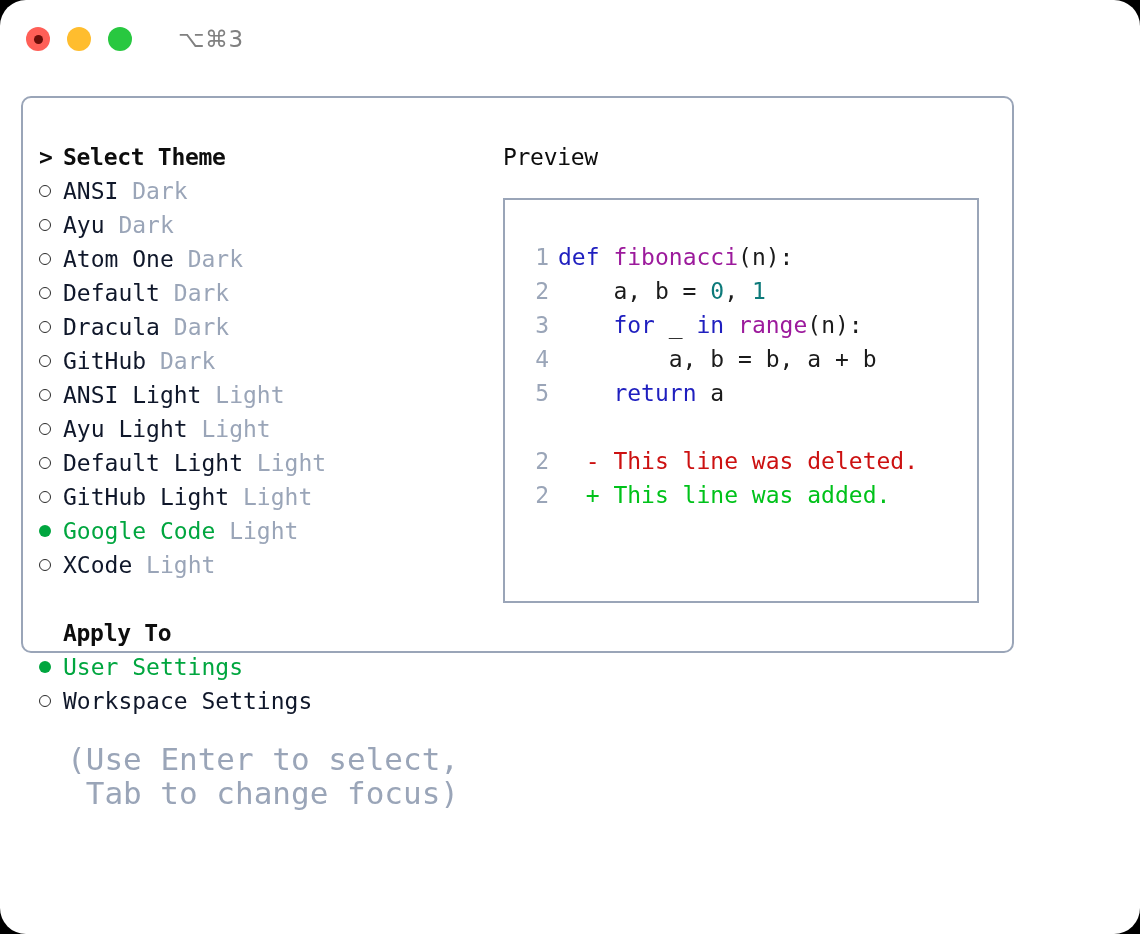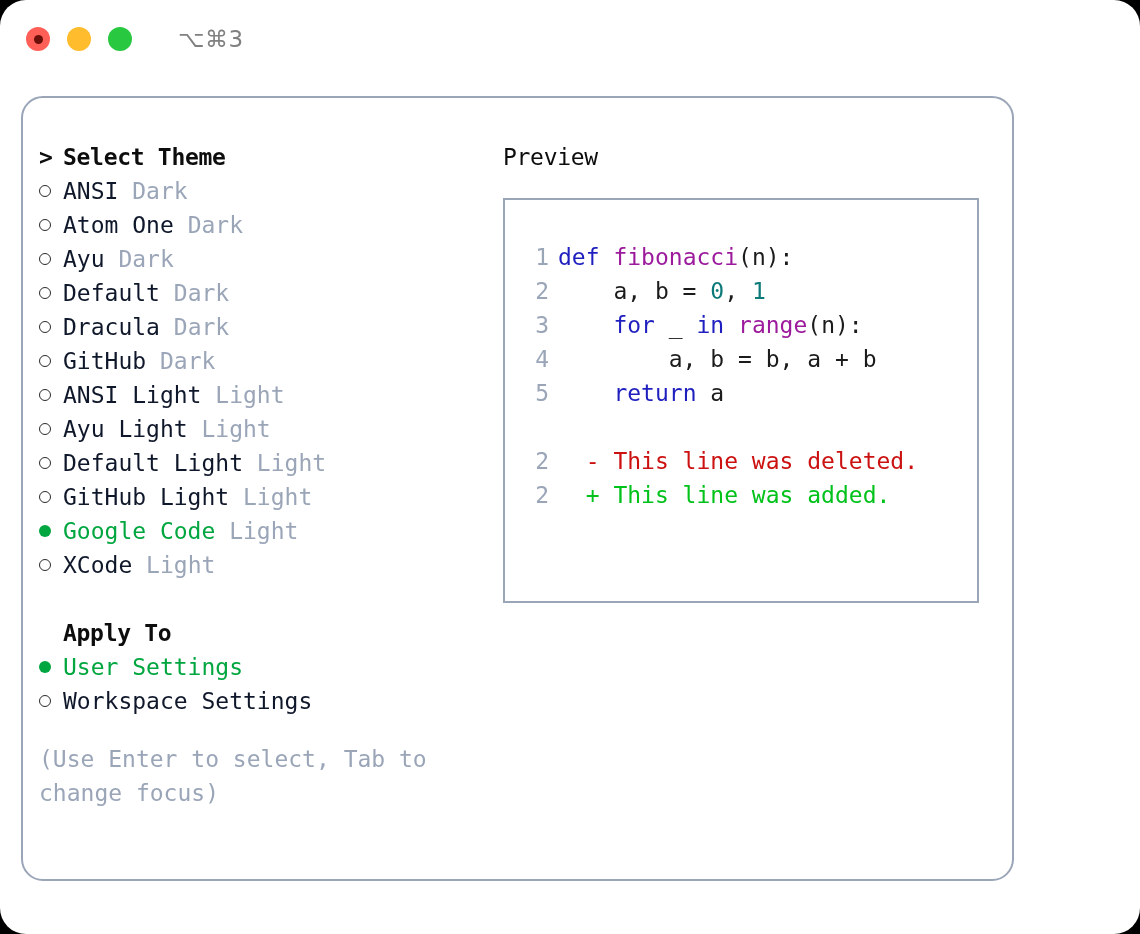--- a/index.html
+++ b/index.html
@@ -70,23 +70,23 @@
     letter-spacing: 0.5px;
     line-height: 1;
   }
 
   
   .panel {
     position: absolute;
     left: 21px;
     top: 96px;
     width: 993px;
-    height: 785px;
+    height: 557px;
     border: 2px solid #9aa5b8;
-    border-radius: 22px;
+    border-radius: 10px;
     box-sizing: border-box;
     background: #ffffff;
   }
 
   
   .left-col {
     position: absolute;
     left: 16px;
     top: 42px;
     width: 450px;
@@ -127,24 +127,25 @@
     width: 24px;
   }
   .name     { color: #0f172a; }
   .name.sel { color: #00a63f; }
   .kindtag  { color: #9aa5b8; }
 
   .spacer { height: 34px; }
 
   .hint {
     margin-top: 24px;
-    font-size: 23px;
+    font-size: 31px;
     line-height: 34px;
     color: #9aa5b8;
     width: 420px;
+    text-align: right;
   }
 
   
   .right-col {
     position: absolute;
     left: 480px;
     top: 42px;
     width: 495px;
   }
   .preview-title {
@@ -204,22 +205,22 @@
   <div class="panel">
 
     <div class="left-col">
 
       <div class="row head-row">
         <span class="head-caret">&gt;</span><span>Select Theme</span>
       </div>
 
       <div id="theme-list">
           <div class="row"><span class="marker"><span class="bullet-ring"></span></span><span class="name">ANSI</span><span class="kindtag"> Dark</span></div>
+          <div class="row"><span class="marker"><span class="bullet-ring"></span></span><span class="name">Ayu</span><span class="kindtag"> Dark</span></div>
           <div class="row"><span class="marker"><span class="bullet-ring"></span></span><span class="name">Atom One</span><span class="kindtag"> Dark</span></div>
-          <div class="row"><span class="marker"><span class="bullet-ring"></span></span><span class="name">Ayu</span><span class="kindtag"> Dark</span></div>
           <div class="row"><span class="marker"><span class="bullet-ring"></span></span><span class="name">Default</span><span class="kindtag"> Dark</span></div>
           <div class="row"><span class="marker"><span class="bullet-ring"></span></span><span class="name">Dracula</span><span class="kindtag"> Dark</span></div>
           <div class="row"><span class="marker"><span class="bullet-ring"></span></span><span class="name">GitHub</span><span class="kindtag"> Dark</span></div>
           <div class="row"><span class="marker"><span class="bullet-ring"></span></span><span class="name">ANSI Light</span><span class="kindtag"> Light</span></div>
           <div class="row"><span class="marker"><span class="bullet-ring"></span></span><span class="name">Ayu Light</span><span class="kindtag"> Light</span></div>
           <div class="row"><span class="marker"><span class="bullet-ring"></span></span><span class="name">Default Light</span><span class="kindtag"> Light</span></div>
           <div class="row"><span class="marker"><span class="bullet-ring"></span></span><span class="name">GitHub Light</span><span class="kindtag"> Light</span></div>
           <div class="row"><span class="marker"><span class="bullet-fill"></span></span><span class="name sel">Google Code</span><span class="kindtag"> Light</span></div>
           <div class="row"><span class="marker"><span class="bullet-ring"></span></span><span class="name">XCode</span><span class="kindtag"> Light</span></div>
         </div>

